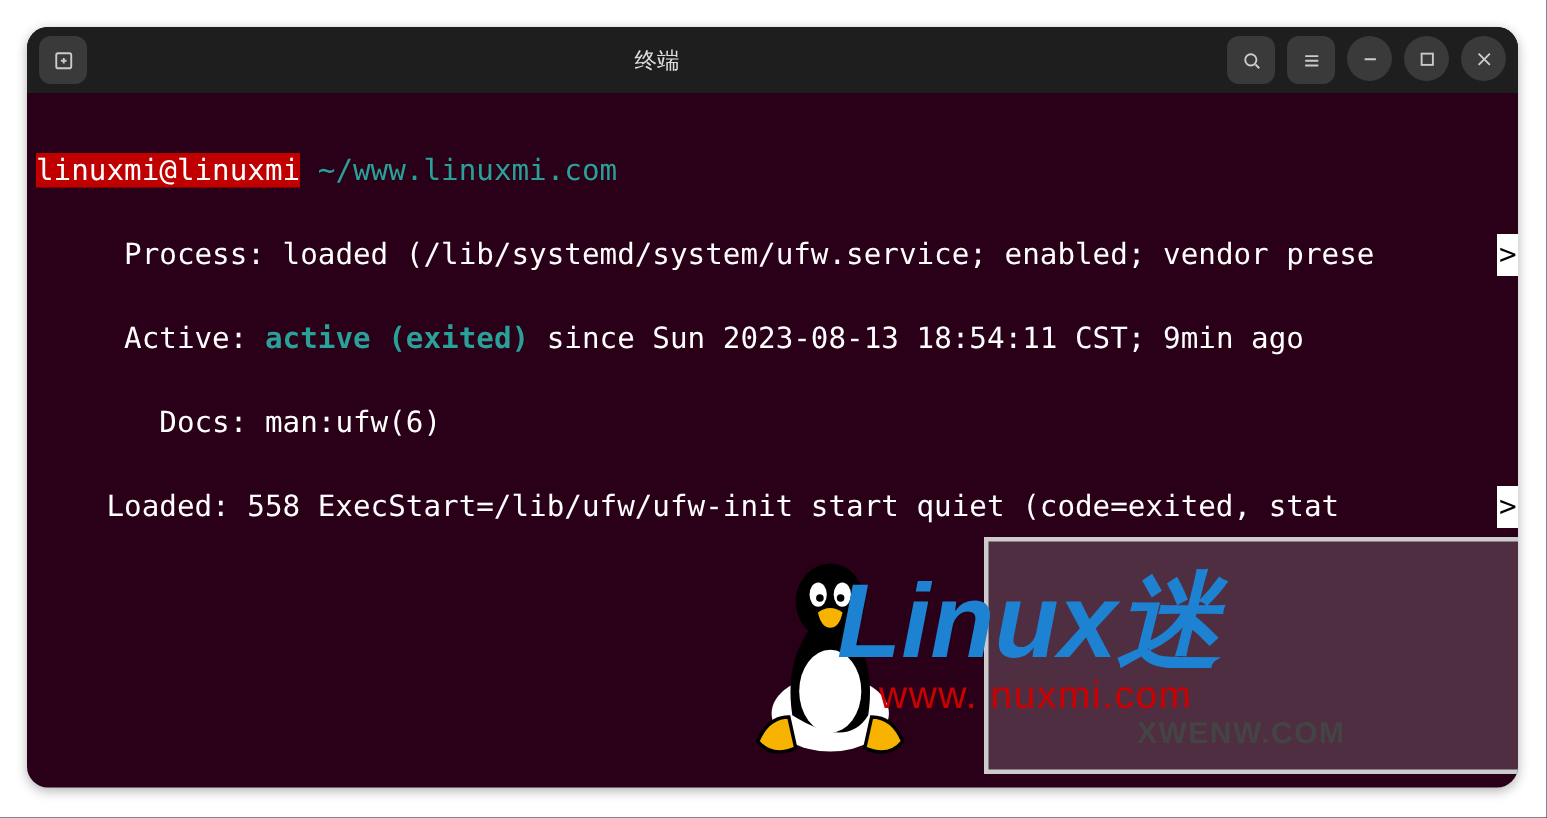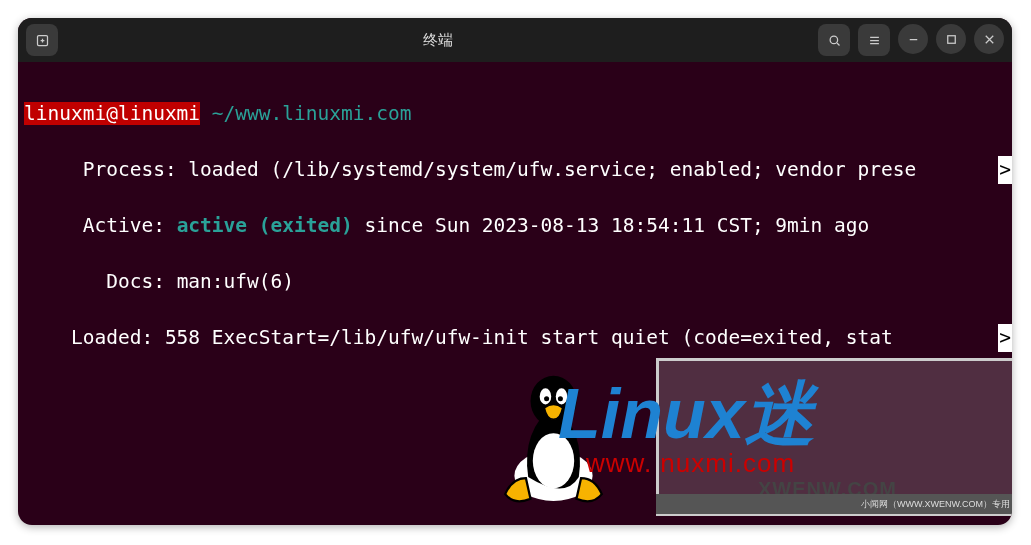--- a/index.html
+++ b/index.html
@@ -144,15 +144,14 @@
     <ellipse cx="50" cy="30" rx="20" ry="22" fill="#000"></ellipse>
     <ellipse cx="43" cy="26" rx="5" ry="7" fill="#fff"></ellipse>
     <ellipse cx="57" cy="26" rx="5" ry="7" fill="#fff"></ellipse>
     <circle cx="44" cy="28" r="2.2" fill="#000"></circle>
     <circle cx="56" cy="28" r="2.2" fill="#000"></circle>
     <path d="M42 36 q8 -6 16 0 q-2 10 -8 10 q-6 0 -8 -10z" fill="#f7b300" stroke="#000" stroke-width="1.5"></path>
   </svg>
   <div class="linuxtxt">Linux迷</div>
   <div class="linuxurl">www.   nuxmi.com</div>
   <div class="xwen-url">XWENW.COM</div>
-  <div class="xwen-foot">小闻网（WWW.XWENW.COM）专用</div>
 
 </div>
 
 </body></html>

